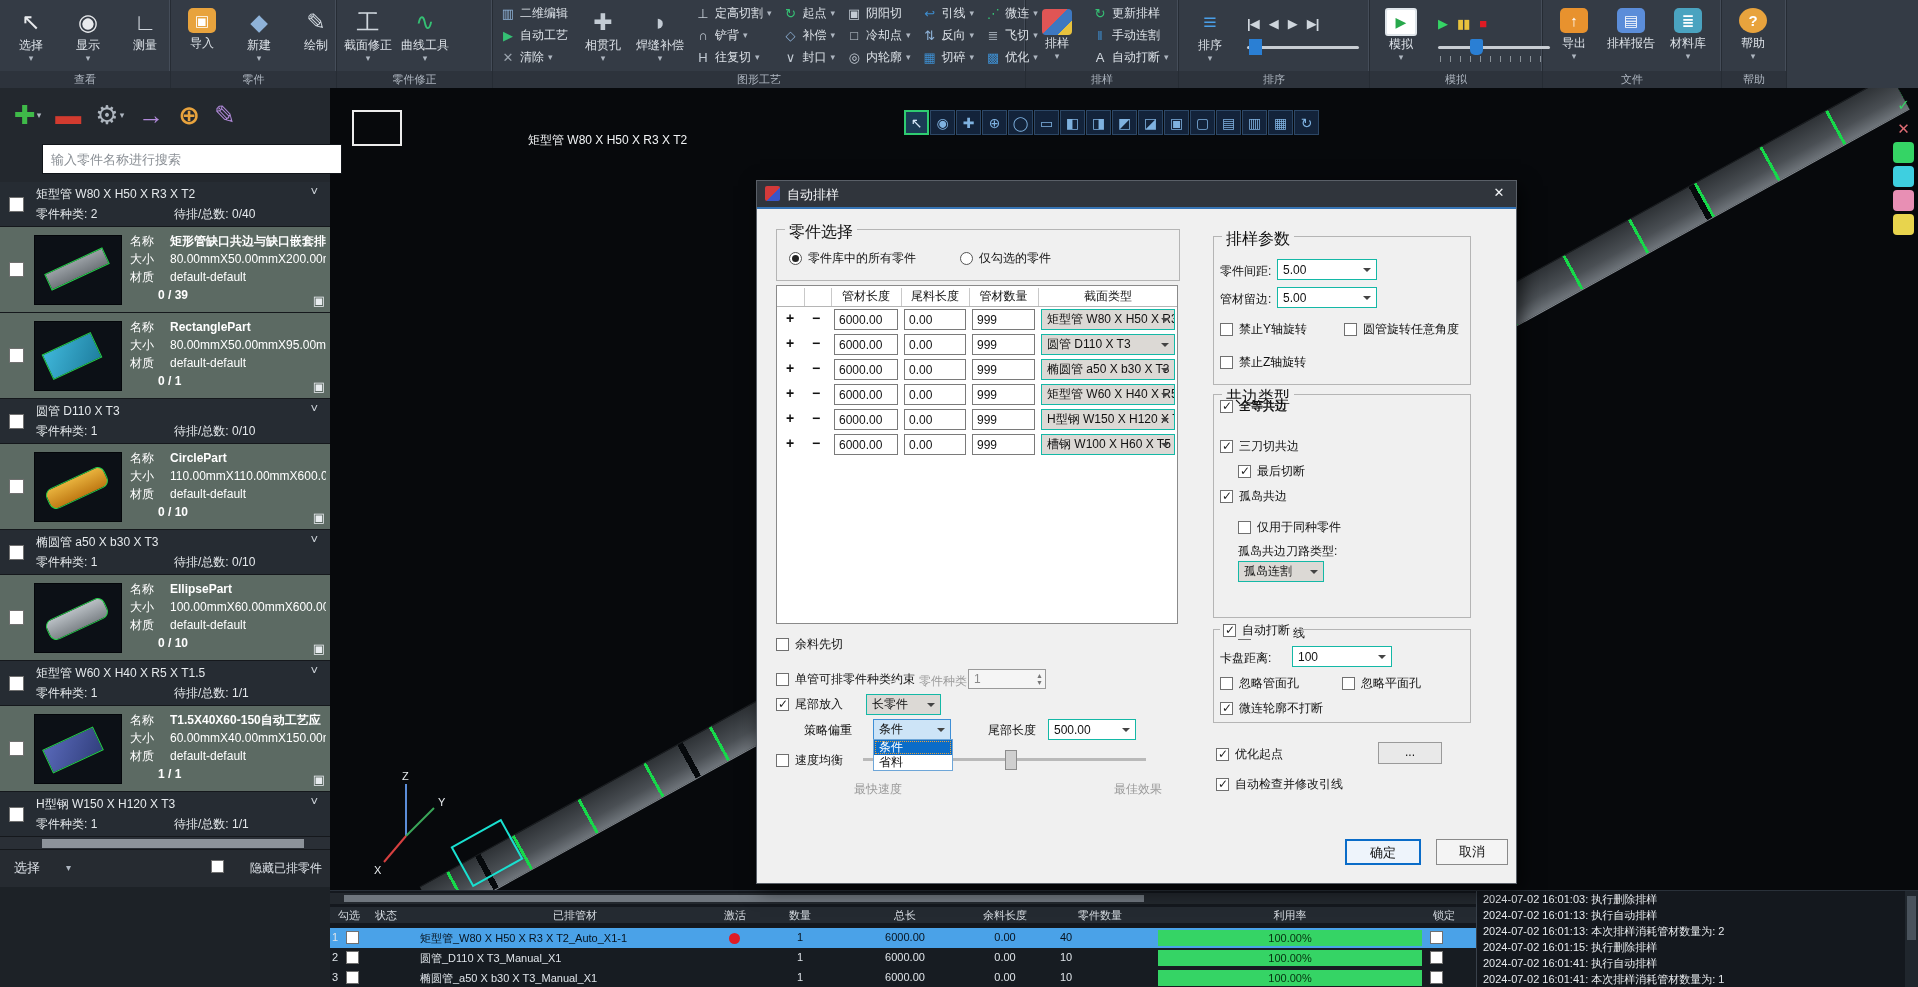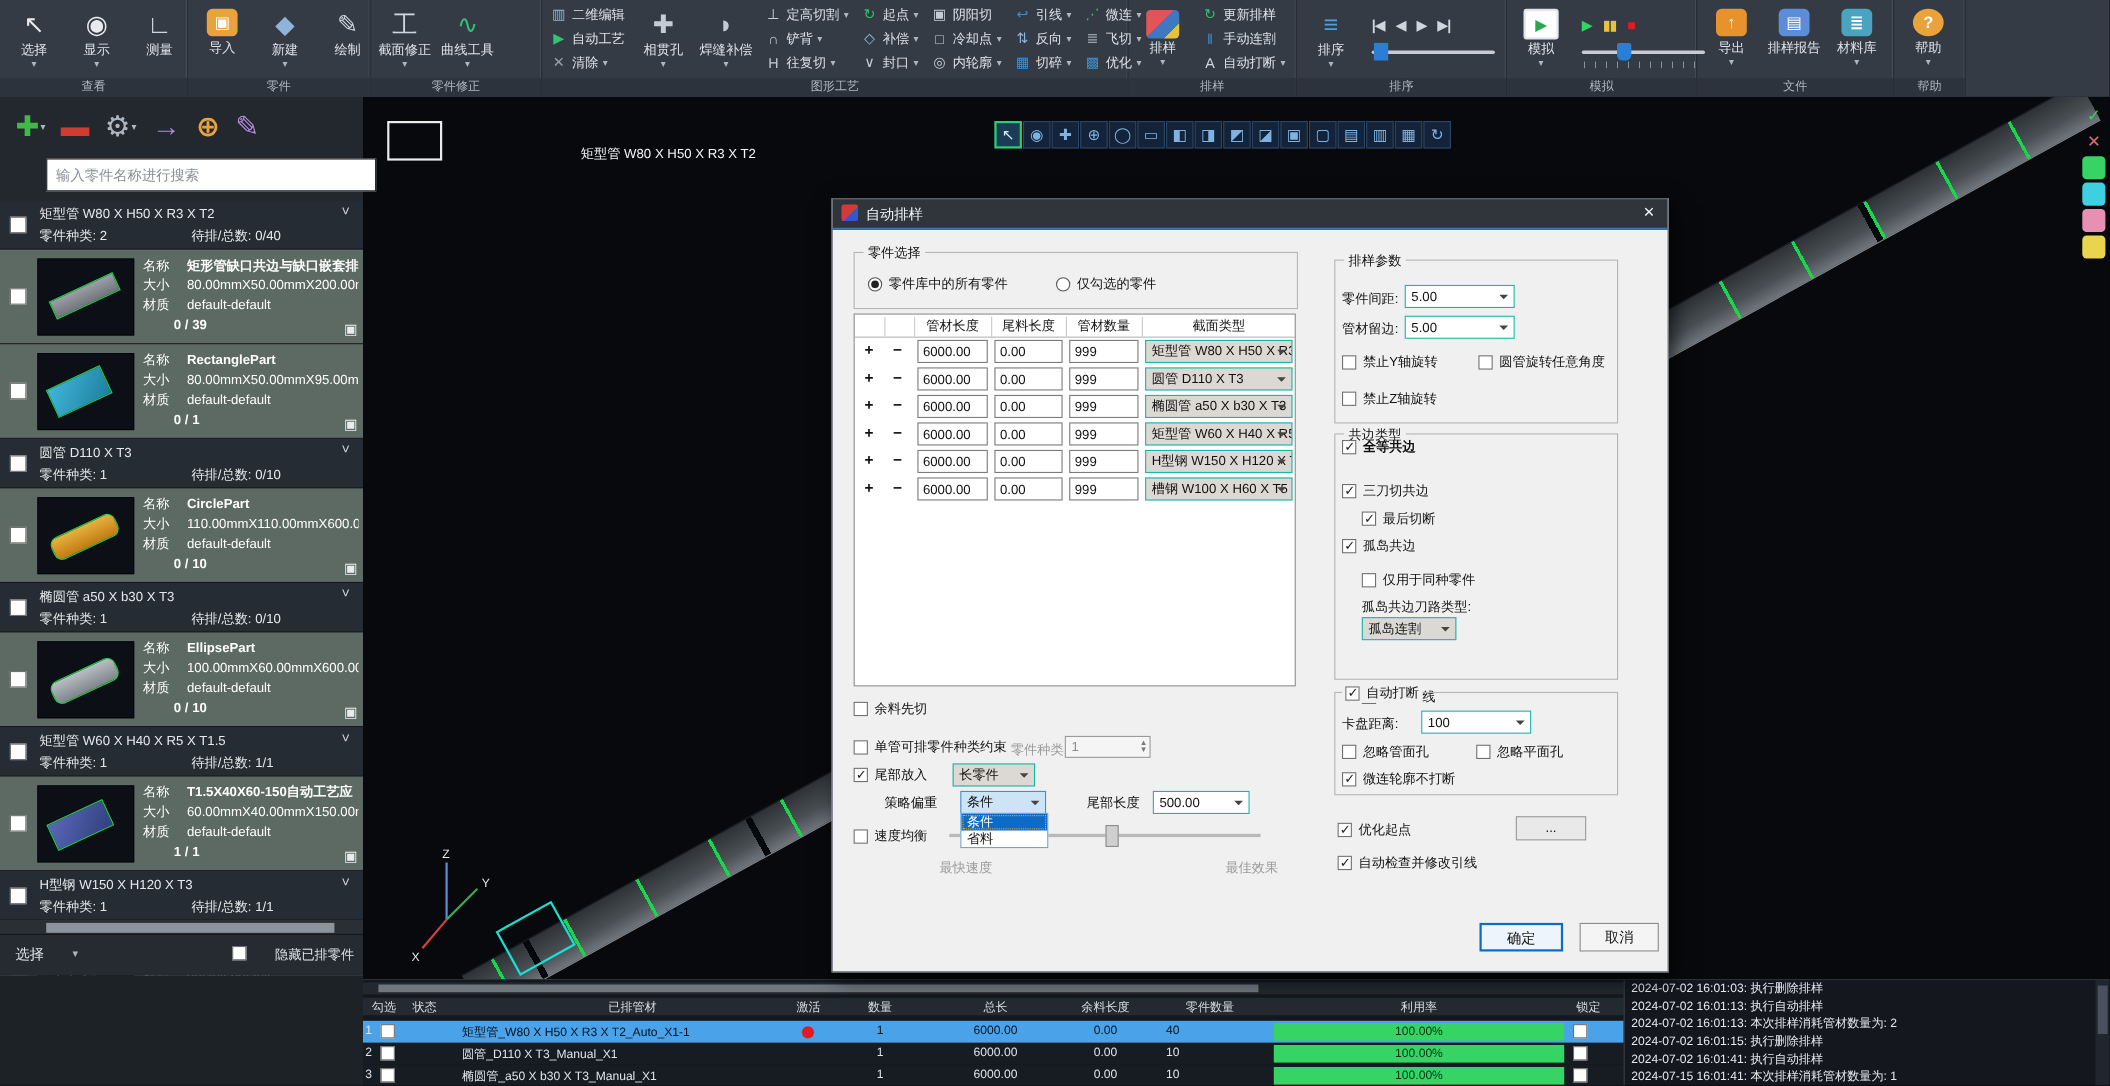--- a/index.html
+++ b/index.html
@@ -101,21 +101,21 @@
   .vp-axis{position:absolute;left:40px;top:680px;z-index:3;}
   .vp-axis text{fill:#e8ecef;font-size:11px;font-family:inherit;}
   
   .dialog{position:absolute;left:756px;top:180px;width:759px;height:702px;background:#f0f0f0;
       border:1px solid #5a6068;box-shadow:4px 6px 18px rgba(0,0,0,.65);z-index:60;color:#111;}
   .dlg-title{position:absolute;left:0;top:0;right:0;height:26px;background:#30353c;border-bottom:2px solid #3574b5;}
   .dlg-ic{position:absolute;left:8px;top:5px;width:15px;height:15px;border-radius:2px;background:linear-gradient(135deg,#d23a3a 55%,#3a55c8 55%);}
   .dlg-tx{position:absolute;left:30px;top:5px;color:#f2f4f6;font-size:13px;}
   .dlg-close{position:absolute;right:0;top:0;width:34px;height:24px;color:#f2f4f6;font-size:13px;text-align:center;line-height:24px;}
   .gbox{position:absolute;border:1px solid #b5b5b5;}
-  .glabel{position:absolute;top:-8px;left:8px;background:#f0f0f0;padding:0 4px;font-size:12px;white-space:nowrap;}
+  .glabel{position:absolute;top:-8px;left:8px;background:#f0f0f0;padding:0 4px;font-size:16px;white-space:nowrap;}
   .drow{position:absolute;display:flex;align-items:center;gap:6px;font-size:12px;white-space:nowrap;}
   .tin{background:#fff;border:1px solid #7a7a7a;font-size:12px;display:inline-flex;align-items:center;padding:0 4px;box-sizing:border-box;height:21px;}
   .combo{position:relative;background:#dcd9d5;border:1px solid #14b8a6;height:21px;display:inline-flex;align-items:center;
       padding:0 18px 0 5px;font-size:12px;box-sizing:border-box;overflow:hidden;white-space:nowrap;}
   .combo::after{content:"";position:absolute;right:5px;top:8px;border:4px solid transparent;border-top-color:#444;}
   .combo.white{background:#fff;}
   .combo.focus{background:#cde4f7;border-color:#3f8fd6;}
   .dtable{position:absolute;left:19px;top:104px;width:402px;height:339px;background:#fff;border:1px solid #8a8a8a;box-sizing:border-box;}
   .dt-head{position:relative;height:20px;border-bottom:1px solid #b5b5b5;font-size:12px;}
   .dt-head span{position:absolute;top:2px;text-align:center;}
@@ -808,21 +808,21 @@
           <span class="bt-bar">100.00%</span>
           <span class="cb bt-lock"></span>
         </div>
       </div>
     <div class="log">
         <p>2024-07-02 16:01:03: 执行删除排样</p>
         <p>2024-07-02 16:01:13: 执行自动排样</p>
         <p>2024-07-02 16:01:13: 本次排样消耗管材数量为: 2</p>
         <p>2024-07-02 16:01:15: 执行删除排样</p>
         <p>2024-07-02 16:01:41: 执行自动排样</p>
-        <p>2024-07-15 16:01:41: 本次排样消耗管材数量为: 1</p>
+        <p>2024-07-02 16:01:41: 本次排样消耗管材数量为: 1</p>
       </div>
     <div class="log-vscroll">
         <div></div>
       </div>
   </div>
 
   <div class="dialog">
     <div class="dlg-title">
       <span class="dlg-ic"></span>
       <span class="dlg-tx">自动排样</span>

